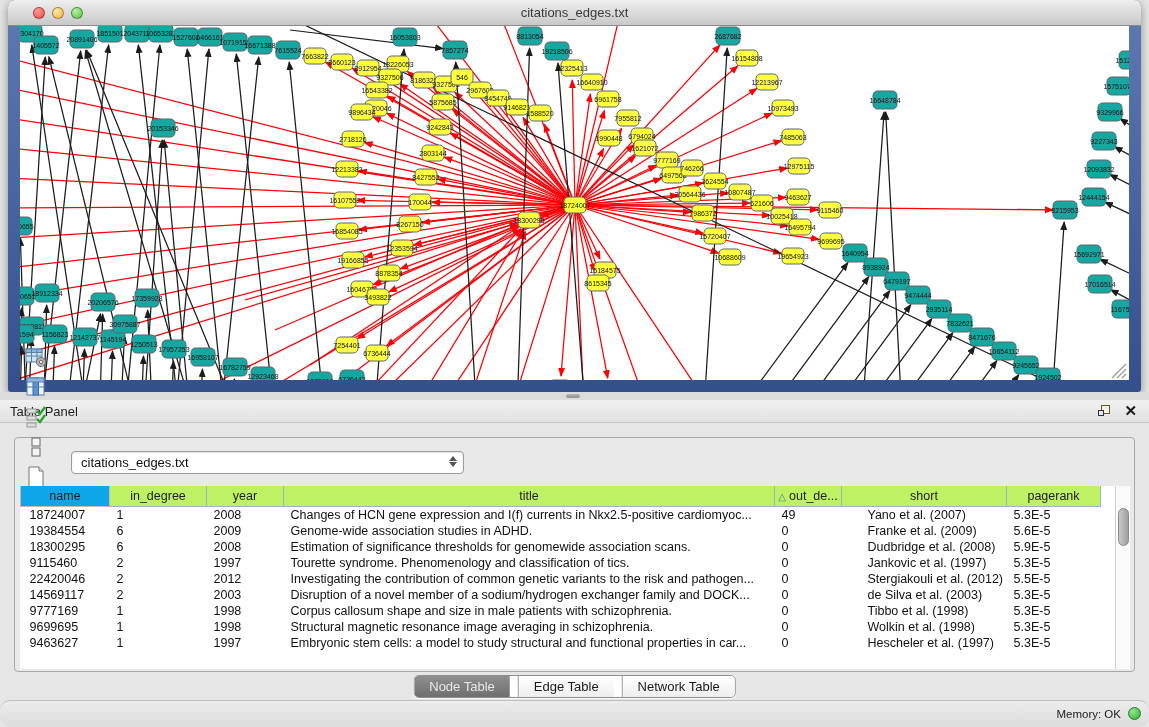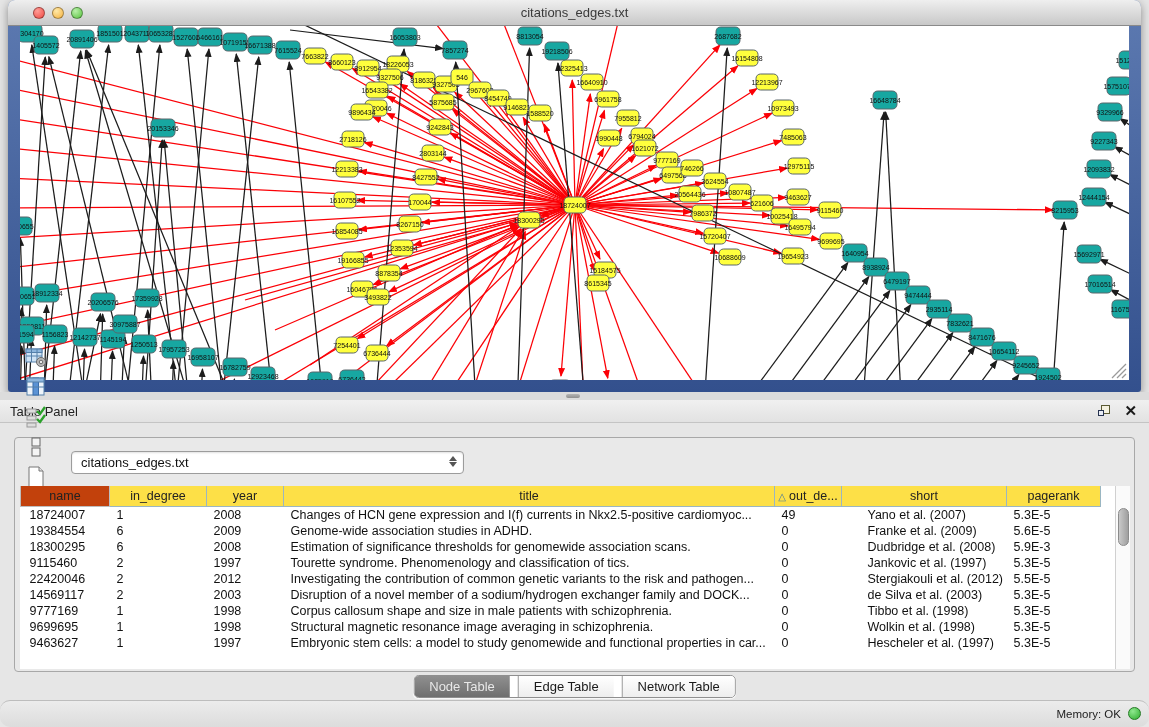--- a/index.html
+++ b/index.html
@@ -43,22 +43,22 @@
     border-radius:4px; position:relative; display:flex; align-items:center; box-shadow:inset 0 1px 2px rgba(0,0,0,.12); }
   #network-selector .selval { padding-left:9px; font-size:13px; color:#111; }
   #combo-arrows { position:absolute; right:5px; top:3px; width:11px; }
   #combo-arrows i { display:block; width:0; height:0; margin:1px auto; }
   #combo-arrows .up { border-left:4px solid transparent; border-right:4px solid transparent; border-bottom:5px solid #555; }
   #combo-arrows .dn { border-left:4px solid transparent; border-right:4px solid transparent; border-top:5px solid #555; }
 
   #tablewrap { position:absolute; left:5px; top:48px; width:1095px; height:183px; background:#fff; overflow:hidden; }
   table { border-collapse:collapse; table-layout:fixed; width:1080px; font-size:12.5px; }
   th { height:20px; font-weight:normal; text-align:center; color:#222;
-       background:#fde047; border:1px solid #9ab6c2; border-top:none; overflow:hidden; white-space:nowrap; }
-  th.hname { background:#c2410c; border-color:#bdbdbd; }
+       background:#bef264; border:1px solid #9ab6c2; border-top:none; overflow:hidden; white-space:nowrap; }
+  th.hname { background:#0ea5e9; border-color:#bdbdbd; }
   th .sort-tri { color:#4a7b9d; font-size:10px; margin-right:3px; }
   td { height:16px; line-height:16px; padding:0 7px; color:#111; white-space:nowrap; overflow:hidden; }
   td.c0 { padding-left:9px; }
   td.c5 { padding-left:26px; }
   #vscroll { position:absolute; right:4px; top:48px; width:15px; height:183px; background:#fafafa; border-left:1px solid #d0d0d0; }
   #vscroll .thumb { position:absolute; left:2px; top:22px; width:11px; height:38px; border-radius:6px;
     background:linear-gradient(90deg,#c9c9c9,#9f9f9f); border:1px solid #8b8b8b; }
 
   #tabsrow { position:absolute; left:0; top:272px; width:100%; height:28px; }
   #seg { position:absolute; left:50%; top:3px; transform:translateX(-50%); display:flex;
@@ -888,21 +888,21 @@
               <td class="c5">Franke et al. (2009)</td>
               <td class="c6">5.6E-5</td>
             </tr>
             <tr>
               <td class="c0">18300295</td>
               <td class="c1">6</td>
               <td class="c2">2008</td>
               <td class="c3">Estimation of significance thresholds for genomewide association scans.</td>
               <td class="c4">0</td>
               <td class="c5">Dudbridge et al. (2008)</td>
-              <td class="c6">5.9E-3</td>
+              <td class="c6">5.9E-5</td>
             </tr>
             <tr>
               <td class="c0">9115460</td>
               <td class="c1">2</td>
               <td class="c2">1997</td>
               <td class="c3">Tourette syndrome. Phenomenology and classification of tics.</td>
               <td class="c4">0</td>
               <td class="c5">Jankovic et al. (1997)</td>
               <td class="c6">5.3E-5</td>
             </tr>
@@ -939,21 +939,21 @@
               <td class="c2">1998</td>
               <td class="c3">Structural magnetic resonance image averaging in schizophrenia.</td>
               <td class="c4">0</td>
               <td class="c5">Wolkin et al. (1998)</td>
               <td class="c6">5.3E-5</td>
             </tr>
             <tr>
               <td class="c0">9463627</td>
               <td class="c1">1</td>
               <td class="c2">1997</td>
-              <td class="c3">Embryonic stem cells: a model to study genomewide and functional properties in car...</td>
+              <td class="c3">Embryonic stem cells: a model to study structural and functional properties in car...</td>
               <td class="c4">0</td>
               <td class="c5">Hescheler et al. (1997)</td>
               <td class="c6">5.3E-5</td>
             </tr>
           </tbody>
       </table>
     </div>
     <div id="vscroll">
       <div class="thumb"></div>
     </div>

